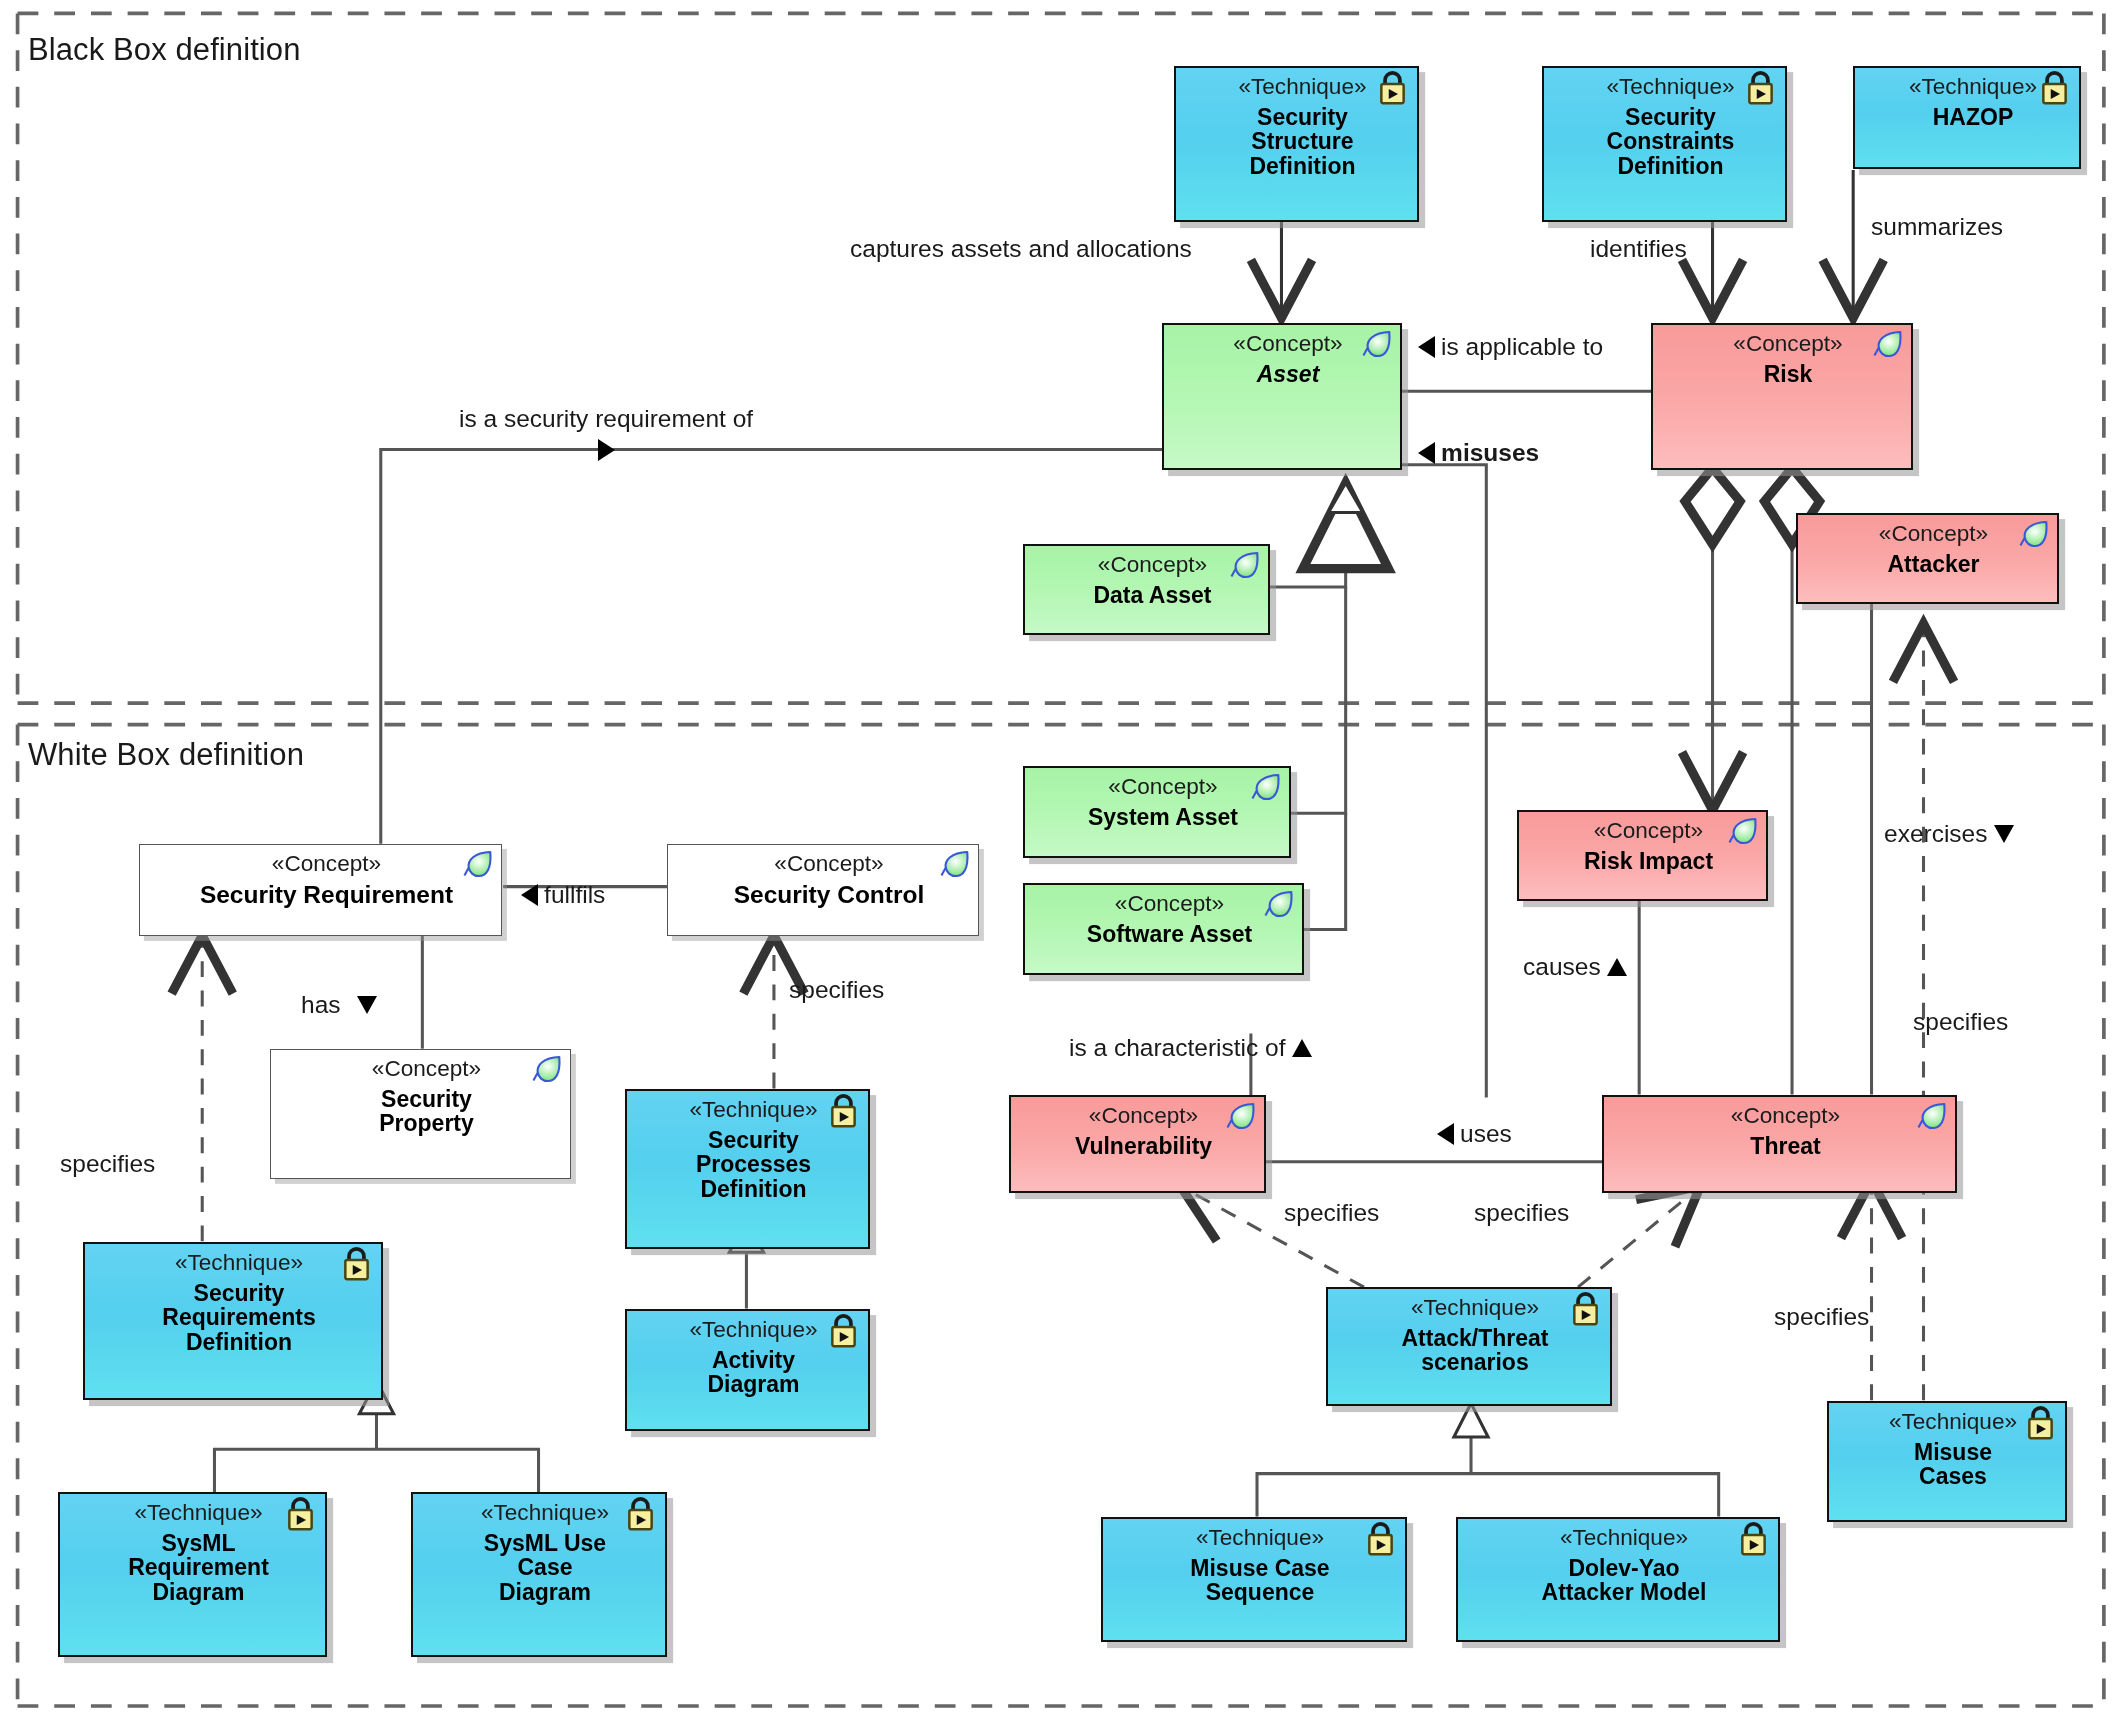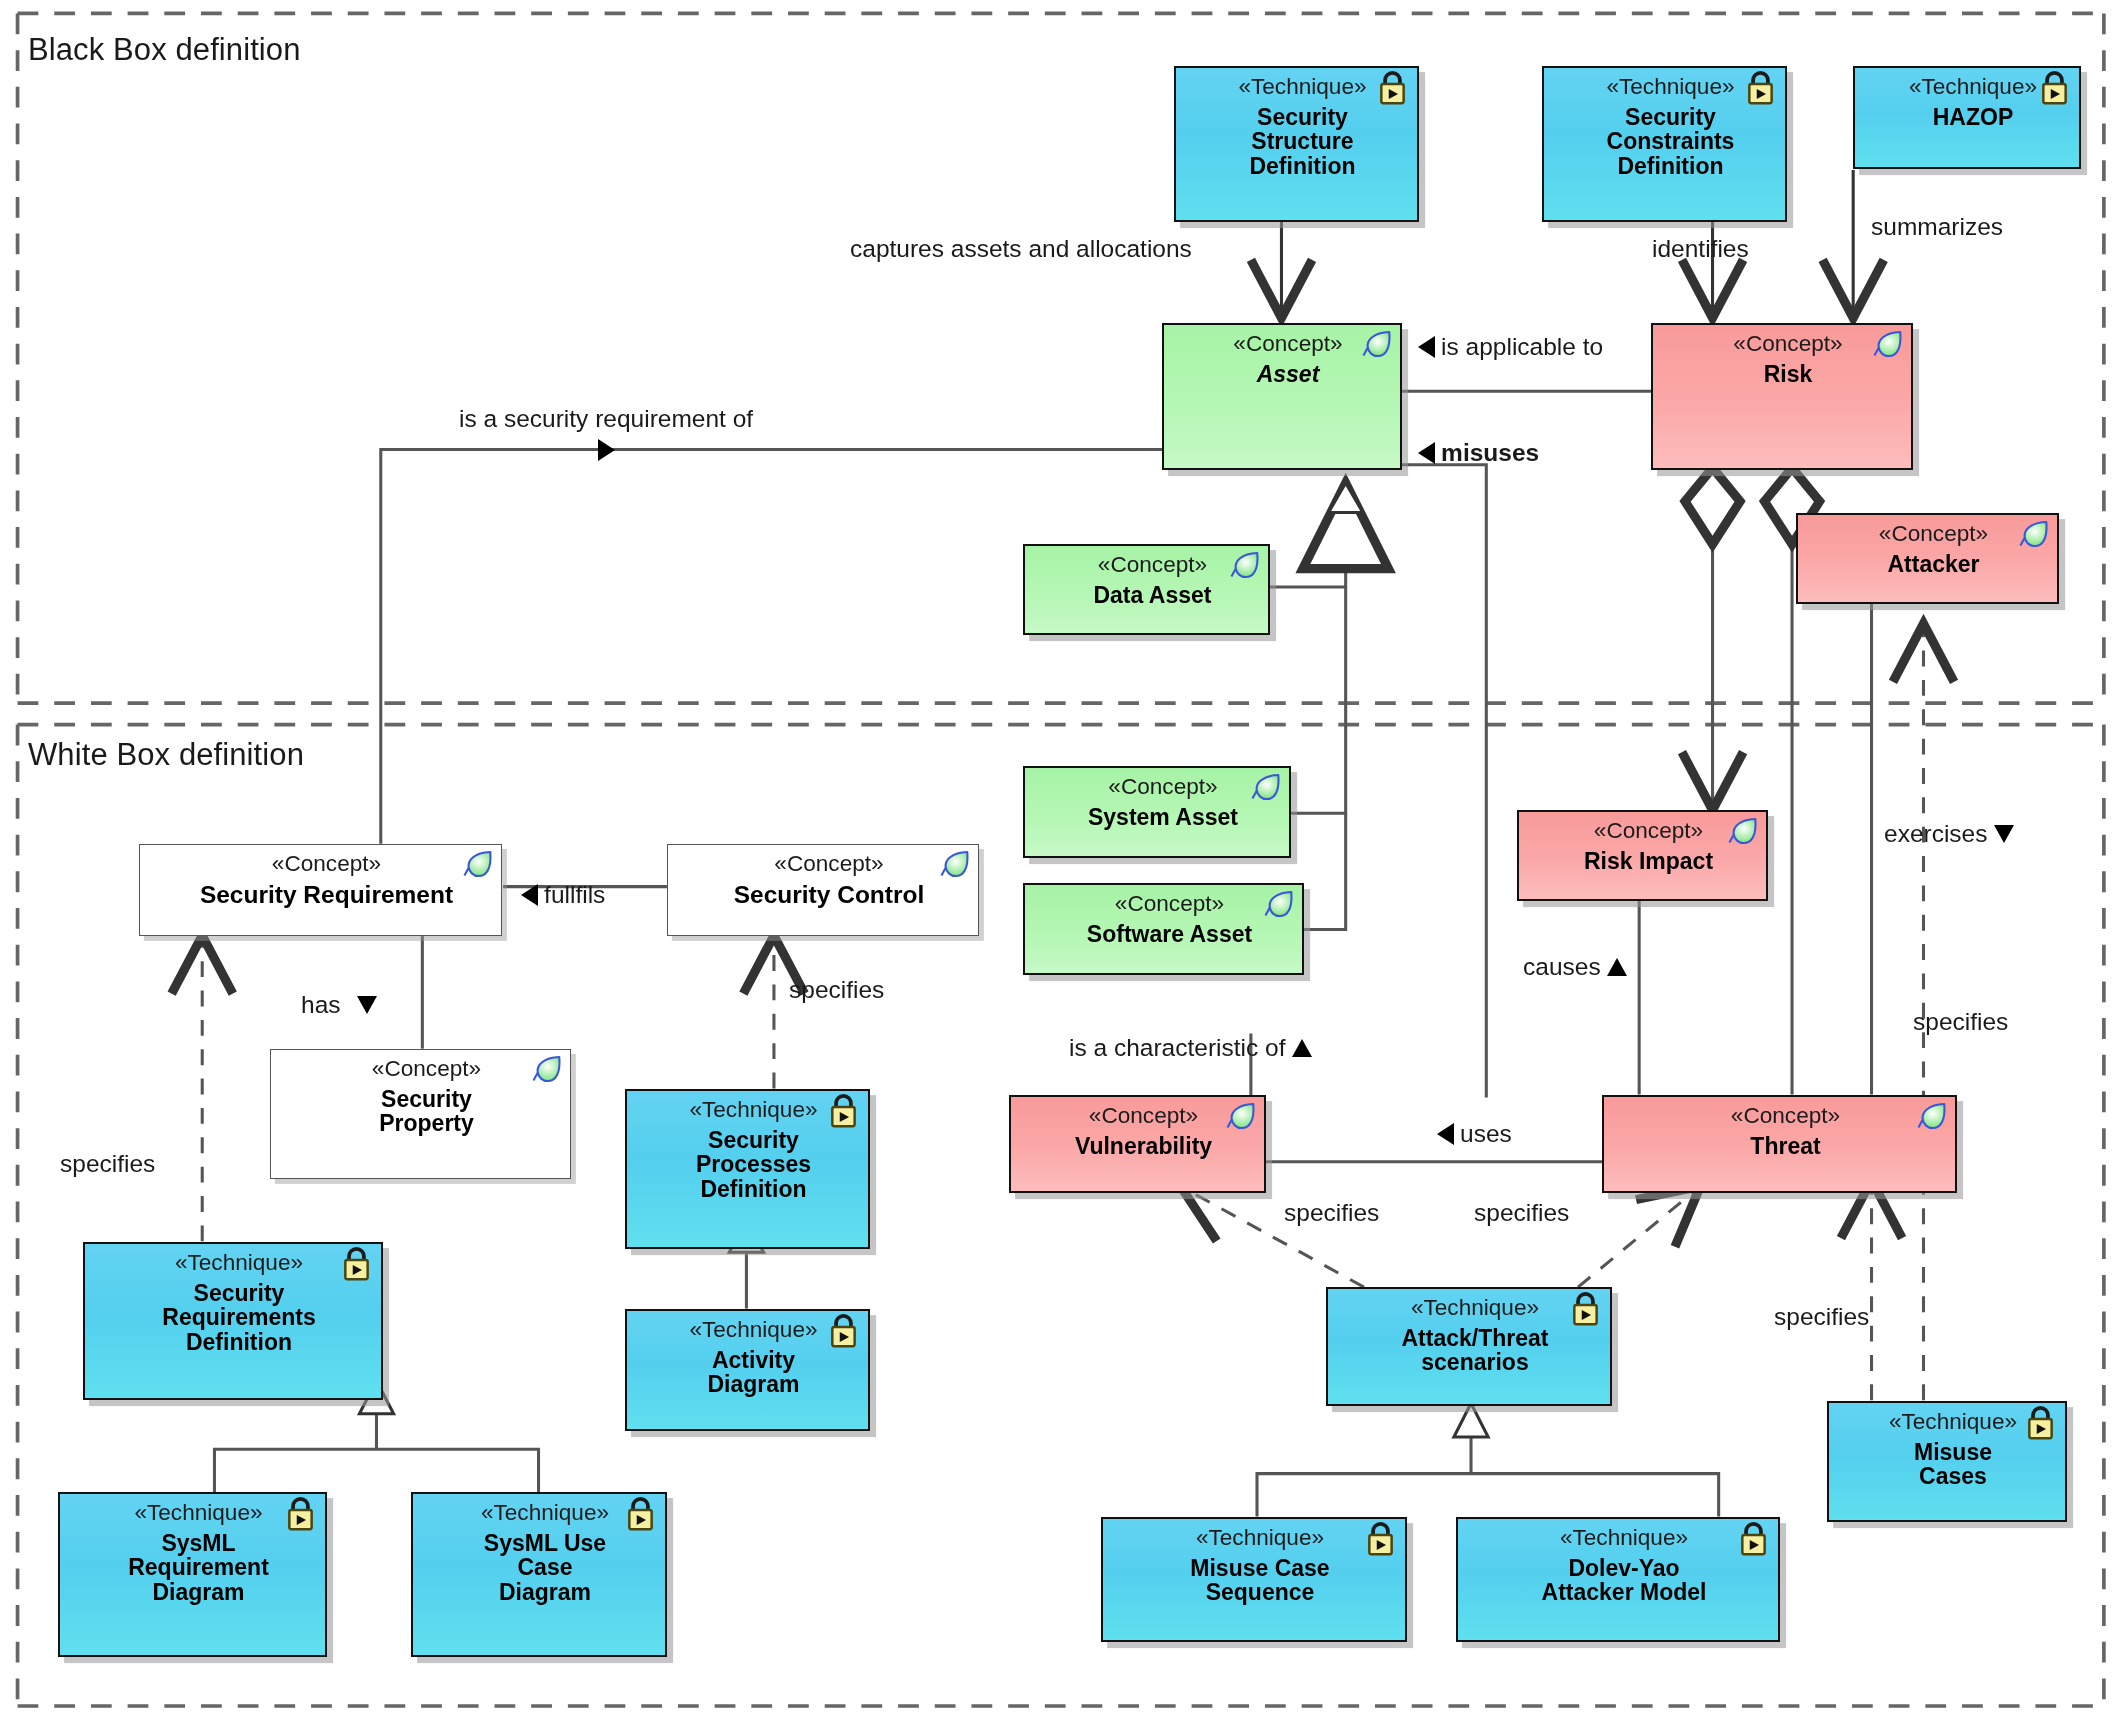--- a/index.html
+++ b/index.html
@@ -492,21 +492,21 @@
       </span>
     </div>
     <div class="node-title">Misuse
 Cases</div>
   </div>
 
   <div class="elabel" style="left:850px;top:235px;">
     <span>captures assets and allocations</span>
   </div>
 
-  <div class="elabel" style="left:1652px;top:235px;">
+  <div class="elabel" style="left:1590px;top:235px;">
     <span>identifies</span>
   </div>
 
   <div class="elabel" style="left:1871px;top:213px;">
     <span>summarizes</span>
   </div>
 
   <div class="elabel" style="left:1418px;top:333px;">
     <span class="tri left"></span>
     <span>is applicable to</span>

